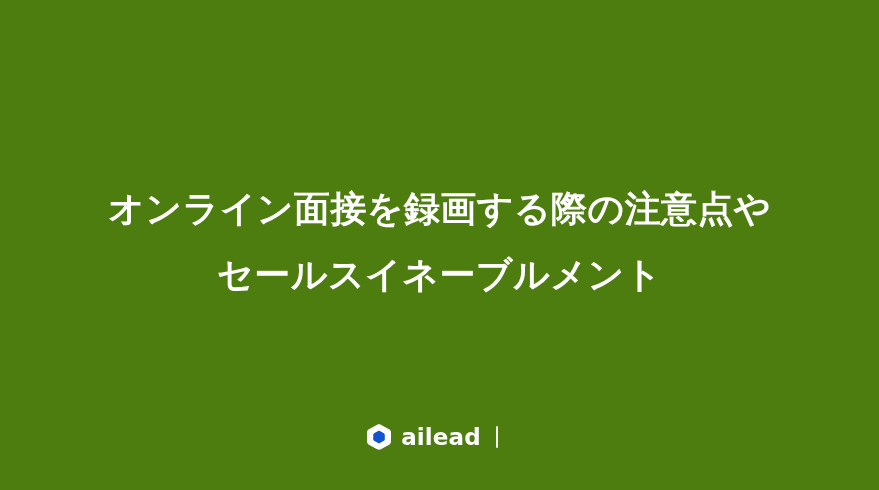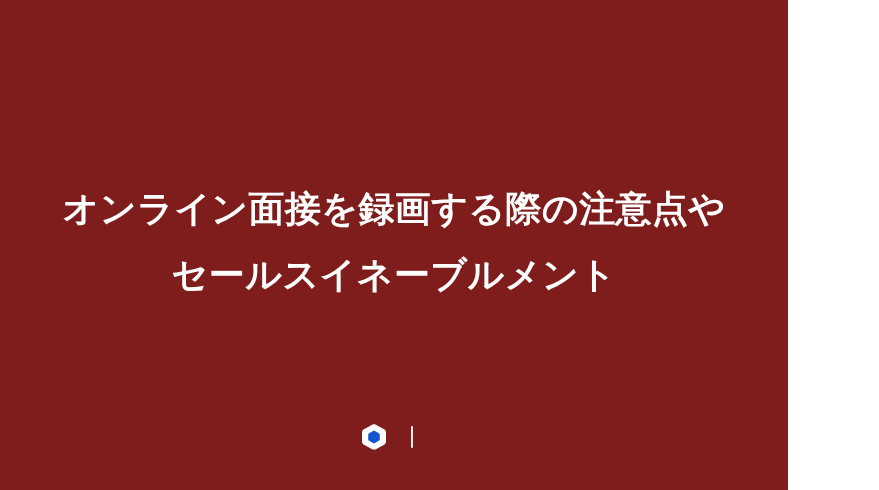--- a/index.html
+++ b/index.html
@@ -12,23 +12,23 @@
     width: 879px;
     height: 490px;
     overflow: hidden;
     font-family: "Liberation Sans", "DejaVu Sans", sans-serif;
     -webkit-font-smoothing: antialiased;
   }
 
   .card {
     position: relative;
     box-sizing: border-box;
-    width: 788px;
+    width: 879px;
     height: 490px;
-    background: #7f1d1d;
+    background: #4d7c0f;
     display: flex;
     flex-direction: column;
     align-items: center;
     justify-content: flex-start;
   }
 
   
   .title-block {
     position: absolute;
     left: 0;
@@ -132,18 +132,19 @@
         <path fill="#1253cf" d="M12.10 6.95 C12.66 6.64 13.34 6.64 13.90 6.95
                  L17.85 9.15 C18.42 9.47 18.77 10.06 18.77 10.70
                  L18.77 15.30 C18.77 15.94 18.42 16.53 17.85 16.85
                  L13.90 19.05 C13.34 19.36 12.66 19.36 12.10 19.05
                  L8.15 16.85 C7.58 16.53 7.23 15.94 7.23 15.30
                  L7.23 10.70 C7.23 10.06 7.58 9.47 8.15 9.15
                  Z"></path>
       </svg>
     </span>
 
+    <span class="brand-word">ailead</span>
 
     <span class="brand-divider"></span>
 
   </div>
 
 </div>
 
 </body></html>

